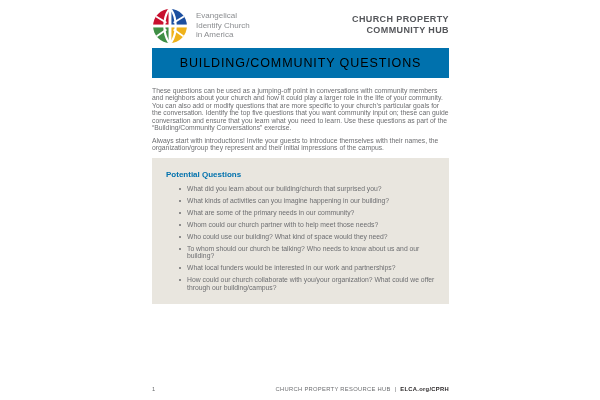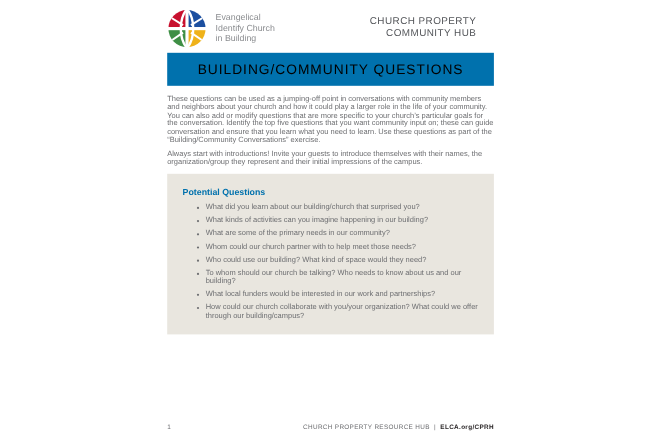--- a/index.html
+++ b/index.html
@@ -8,22 +8,22 @@
     font-family:"Liberation Sans", sans-serif;
   }
   
   .header{position:absolute;left:152px;top:8px;width:297px;height:38px;}
   .logo{position:absolute;left:0;top:0;width:36px;height:36px;}
   .org-name{
     position:absolute;left:44px;top:3px;
     font-size:8px;line-height:9.6px;color:#8b8d90;
   }
   .hub-title{
-    position:absolute;right:16px;top:6px;text-align:right;
-    font-size:9px;line-height:11px;font-weight:normal;color:#54565a;letter-spacing:.4px;
+    position:absolute;right:0;top:6px;text-align:right;
+    font-size:9px;line-height:11px;font-weight:bold;color:#54565a;letter-spacing:.4px;
   }
   
   .banner{
     position:absolute;left:152px;top:48px;width:297px;height:30px;
     background:#0071ad;display:flex;align-items:center;justify-content:center;
   }
   .banner span{
     color:#000000;font-size:12.5px;letter-spacing:.9px;
   }
   
@@ -80,21 +80,21 @@
         <path d="M50,0 C71,26 71,74 50,100" stroke="#ffffff" stroke-width="6" fill="none"></path>
         <path d="M6,20 L40,41" stroke="#ffffff" stroke-width="5"></path>
         <path d="M94,20 L60,41" stroke="#ffffff" stroke-width="5"></path>
         <path d="M8,82 L40,60" stroke="#ffffff" stroke-width="5"></path>
         <path d="M92,82 L60,60" stroke="#ffffff" stroke-width="5"></path>
       </g>
     </svg>
     <div class="org-name">
       <div>Evangelical</div>
       <div>Identify Church</div>
-      <div>in Building</div>
+      <div>in America</div>
     </div>
     <div class="hub-title">
       <div>CHURCH PROPERTY</div>
       <div>COMMUNITY HUB</div>
     </div>
   </div>
 
   <div class="banner">
     <span>BUILDING/COMMUNITY QUESTIONS</span>
   </div>

